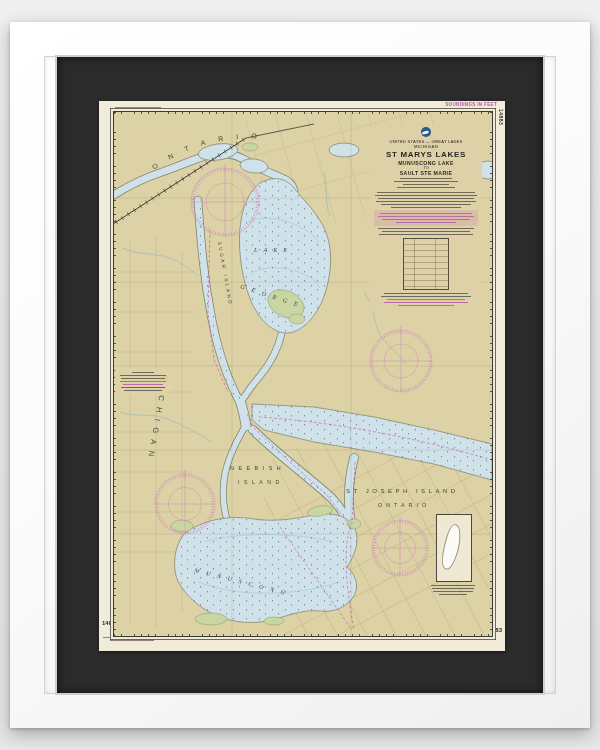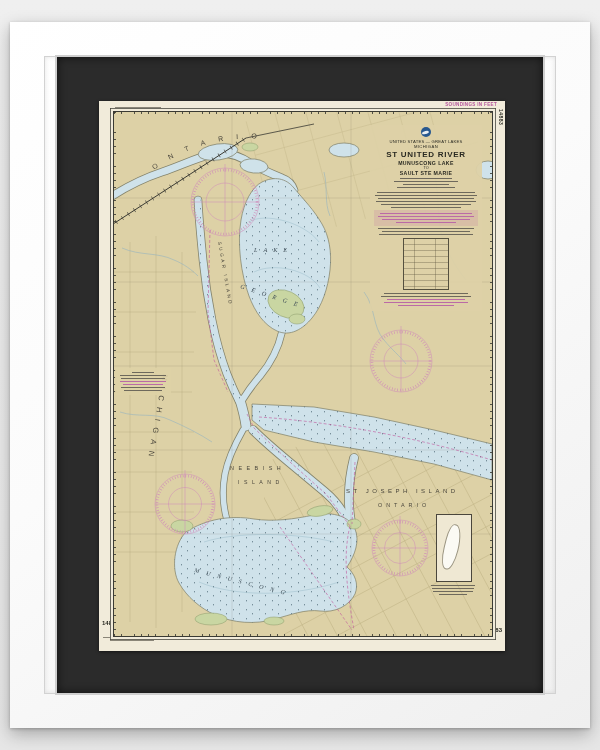--- a/index.html
+++ b/index.html
@@ -329,21 +329,21 @@
 
         <div class="tick-h tick-top"></div>
         <div class="tick-h tick-bottom"></div>
         <div class="tick-v tick-left"></div>
         <div class="tick-v tick-right"></div>
 
         <div class="title-block">
           <div class="noaa"></div>
           <div class="tb-nation">UNITED STATES — GREAT LAKES</div>
           <div class="tb-state">MICHIGAN</div>
-          <div class="tb-title">ST UNITED RIVER</div>
+          <div class="tb-title">ST MARYS LAKES</div>
           <div class="tb-sub1">MUNUSCONG LAKE</div>
           <div class="tb-sub2">TO</div>
           <div class="tb-sub3">SAULT STE MARIE</div>
           <div style="margin-top:2px">
             <i class="bar" style="width:52px"></i>
               <i class="bar" style="width:64px"></i>
             <i class="bar" style="width:46px"></i>
               <i class="bar" style="width:58px"></i>
           </div>
           <div style="margin-top:4px">

